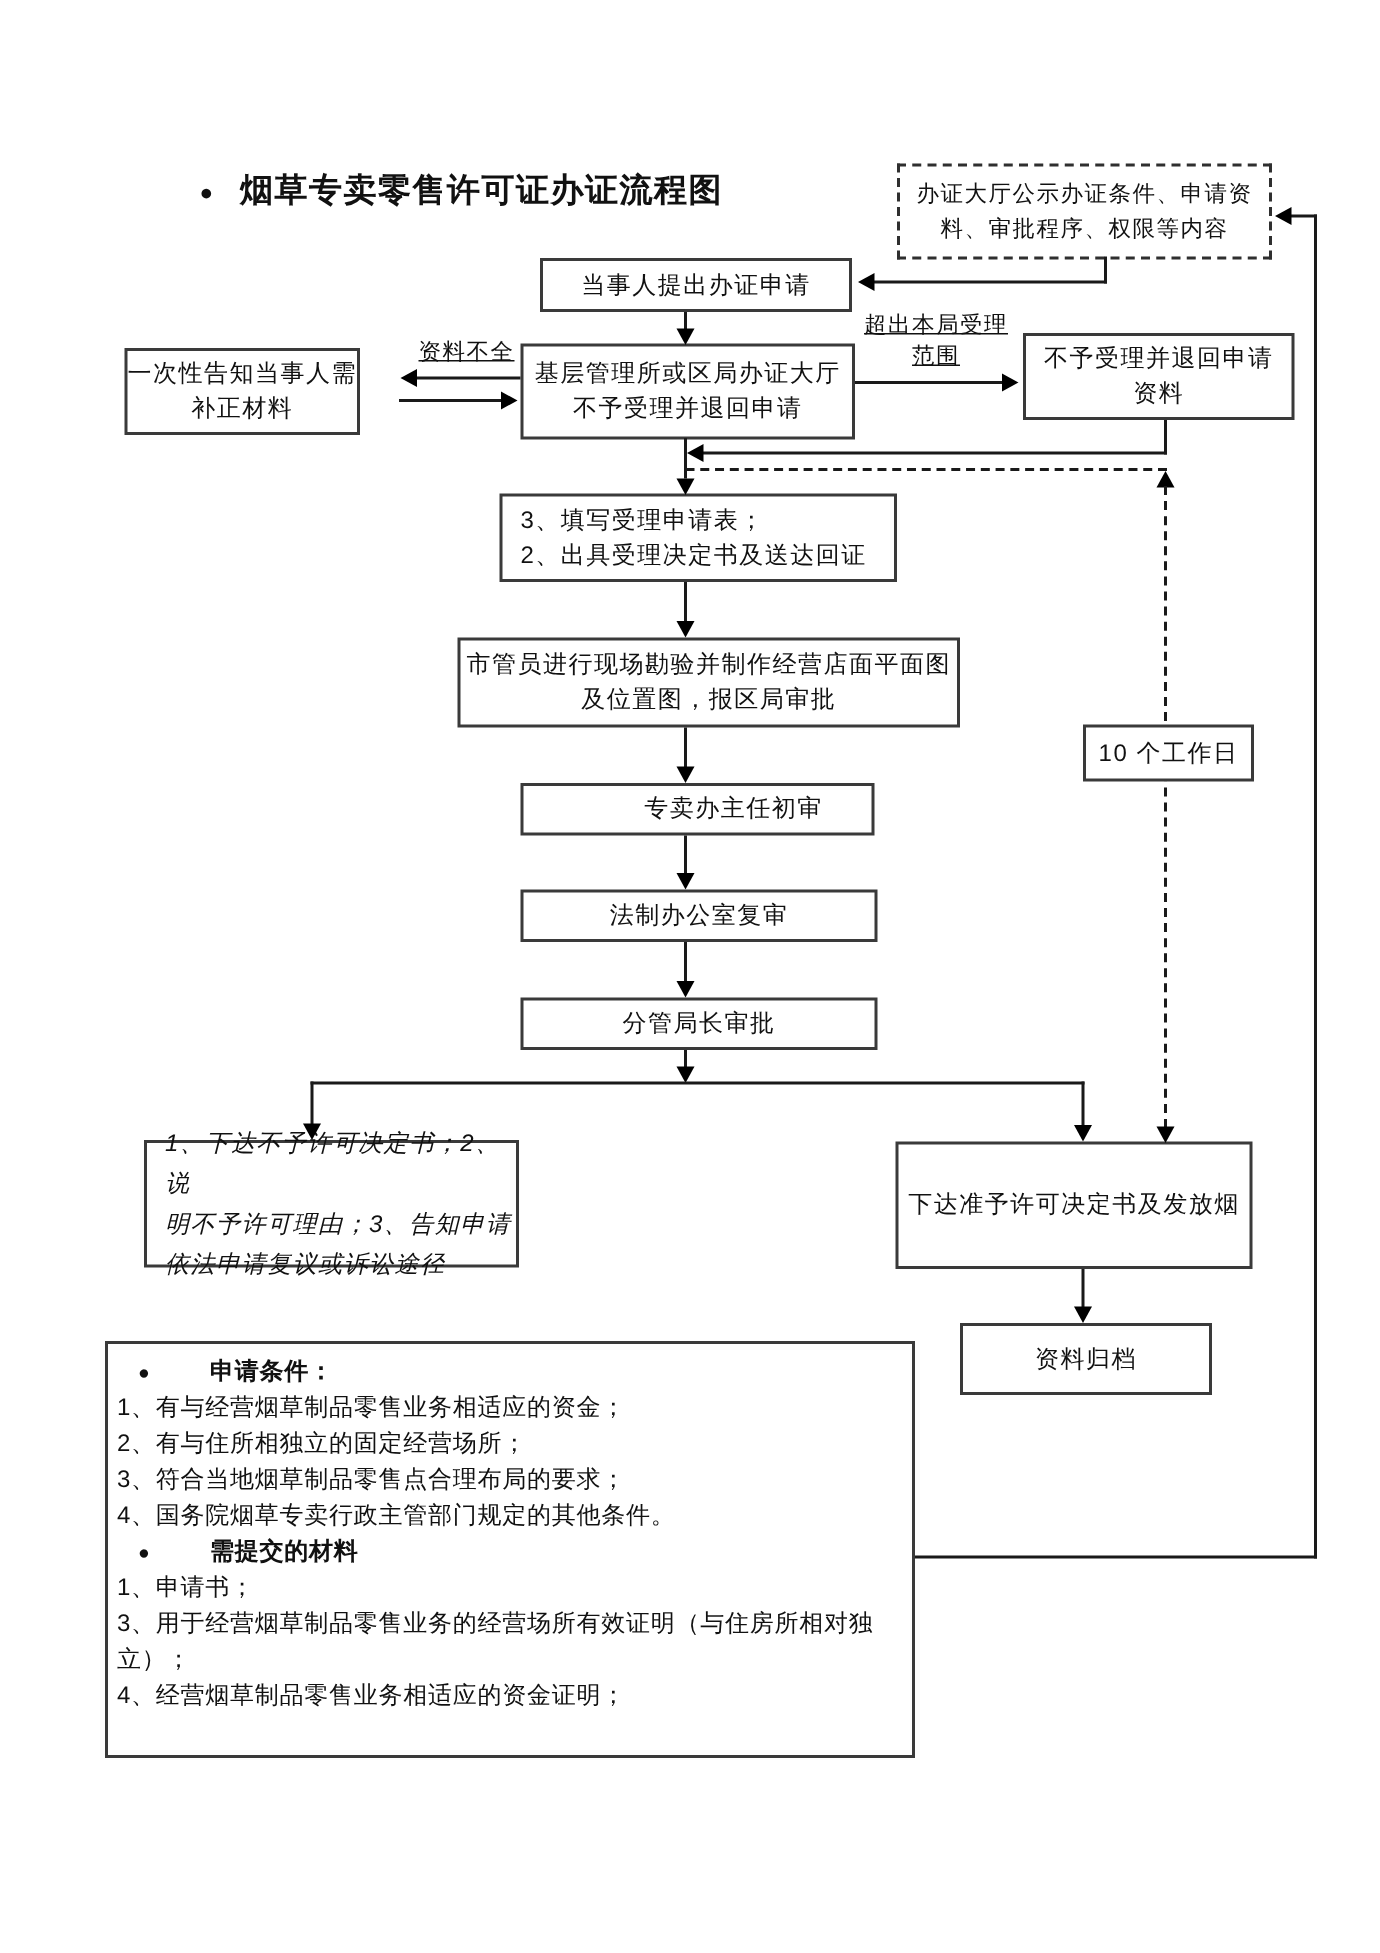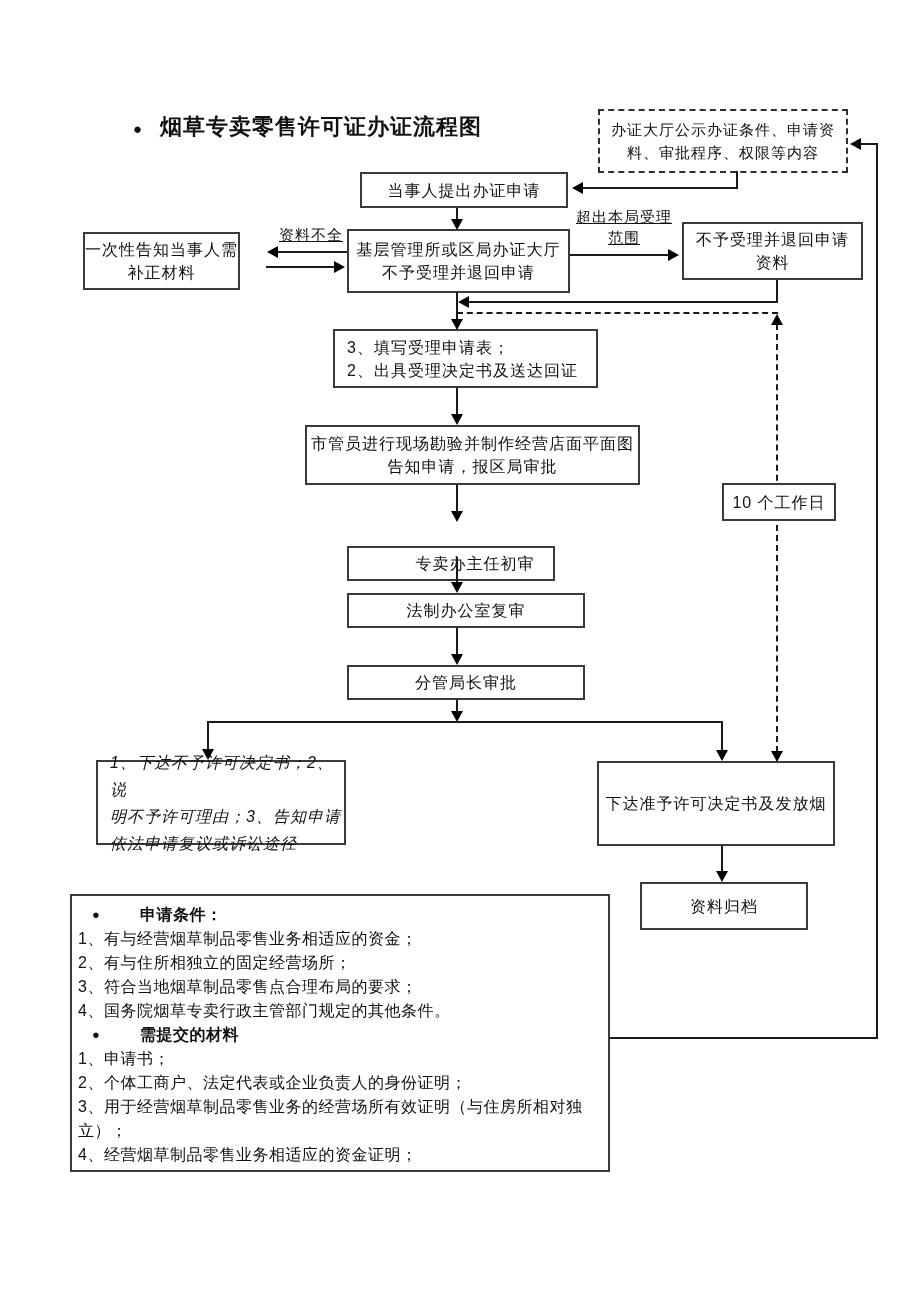--- a/index.html
+++ b/index.html
@@ -81,24 +81,24 @@
     <div>资料</div>
   </div>
 
   <div class="box left" style="left:333px;top:329px;width:265px;height:59px;">
     <div>3、填写受理申请表；</div>
     <div>2、出具受理决定书及送达回证</div>
   </div>
 
   <div class="box" style="left:305px;top:425px;width:335px;height:60px;">
     <div>市管员进行现场勘验并制作经营店面平面图</div>
-    <div>告知申请，报区局审批</div>
-  </div>
-
-  <div class="box" style="left:347px;top:546px;width:208px;height:35px;padding-left:48px;">
+    <div>及位置图，报区局审批</div>
+  </div>
+
+  <div class="box" style="left:347px;top:522px;width:236px;height:35px;padding-left:48px;">
     <div>专卖办主任初审</div>
   </div>
 
   <div class="box" style="left:347px;top:665px;width:238px;height:35px;">
     <div>分管局长审批</div>
   </div>
 
   <div class="box" style="left:347px;top:593px;width:238px;height:35px;">
     <div>法制办公室复审</div>
   </div>
@@ -190,19 +190,18 @@
     </div>
     <div class="row">1、有与经营烟草制品零售业务相适应的资金；</div>
     <div class="row">2、有与住所相独立的固定经营场所；</div>
     <div class="row">3、符合当地烟草制品零售点合理布局的要求；</div>
     <div class="row">4、国务院烟草专卖行政主管部门规定的其他条件。</div>
     <div class="row head">
       <span class="ib">●</span>
       <span>需提交的材料</span>
     </div>
     <div class="row">1、申请书；</div>
-    <div class="row">2、个体工商户、法定代表或企业负责人的身份证明；</div>
     <div class="row">3、用于经营烟草制品零售业务的经营场所有效证明（与住房所相对独</div>
     <div class="row">立）；</div>
     <div class="row">4、经营烟草制品零售业务相适应的资金证明；</div>
   </div>
 
 </div>
 
 </body></html>

